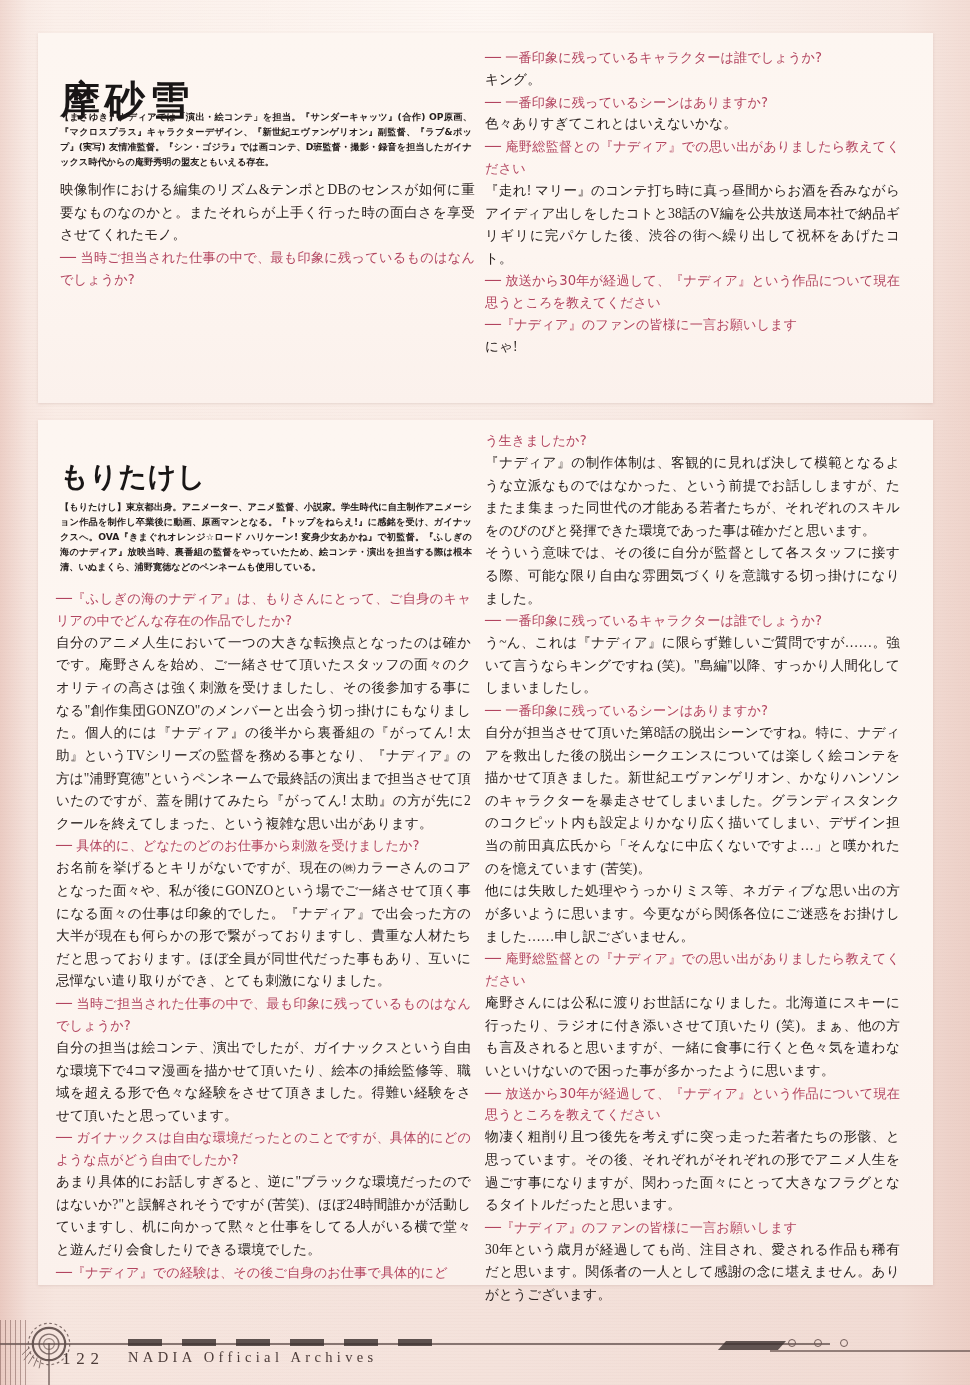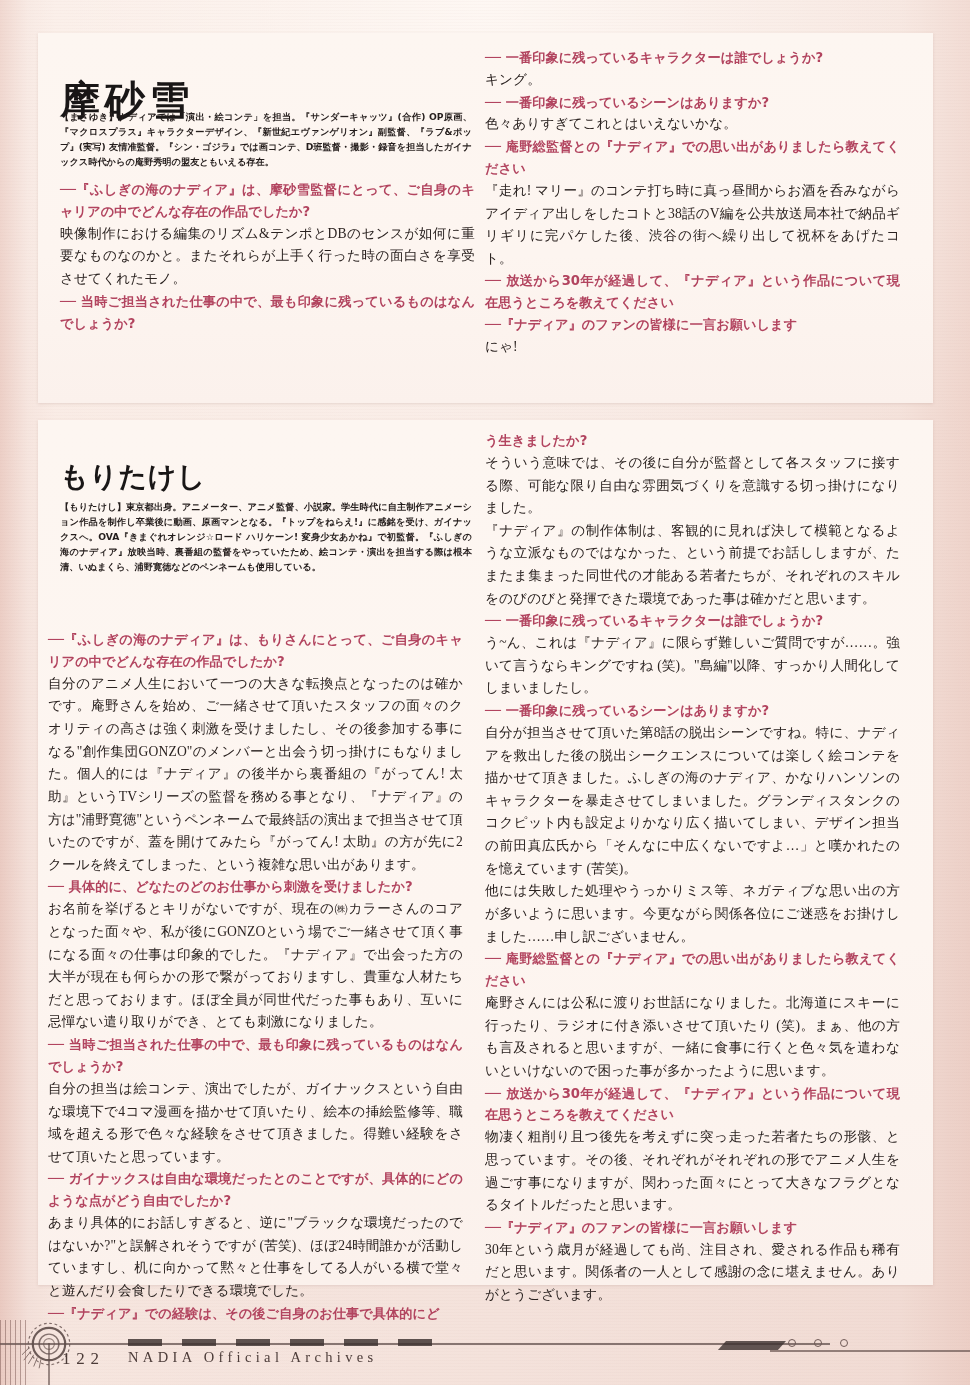--- a/index.html
+++ b/index.html
@@ -99,27 +99,27 @@
     width: 412px;
   }
 
   
   .col {
     position: absolute;
     width: 415px;
   }
   #col-top-left  { left: 22px;  top: 146px; }
   #col-top-right { left: 447px; top: 14px; }
-  #col-bot-left  { left: 10px;  top: 168px; margin-top: 41px; }
+  #col-bot-left  { left: 18px;  top: 168px; }
   #col-bot-right { left: 447px; top: 10px; }
 
   
   .q {
     font-family: "DejaVu Sans", "Liberation Sans", sans-serif;
-    font-weight: bold;
+    font-weight: normal;
     font-size: 13.2px;
     line-height: 1.66;
     color: #b2445f;
     margin: 0;
     text-align: justify;
     text-justify: inter-character;
     letter-spacing: 0.005em;
   }
   .a {
     font-family: "Liberation Serif", "DejaVu Serif", serif;
@@ -240,21 +240,20 @@
 
 <div class="page-bg"></div>
 
 <div class="panel" id="panel-top">
   <div class="panel-inner">
     <h1 class="name-heading" id="name-masayuki">摩砂雪</h1>
 
     <div class="bio" id="bio-masayuki">【まさゆき】ナディアでは「演出・絵コンテ」を担当。『サンダーキャッツ』(合作) OP原画、『マクロスプラス』キャラクターデザイン、『新世紀エヴァンゲリオン』副監督、『ラブ&amp;ポップ』(実写) 友情准監督。『シン・ゴジラ』では画コンテ、D班監督・撮影・録音を担当したガイナックス時代からの庵野秀明の盟友ともいえる存在。</div>
 
     <div class="col" id="col-top-left">
-        <p class="q">──『ふしぎの海のナディア』は、摩砂雪監督にとって、ご自身のキャリアの中でどんな存在の作品でしたか?</p>
         <p class="a">映像制作における編集のリズム&amp;テンポとDBのセンスが如何に重要なものなのかと。またそれらが上手く行った時の面白さを享受させてくれたモノ。</p>
         <p class="q">── 当時ご担当された仕事の中で、最も印象に残っているものはなんでしょうか?</p>
       </div>
     <div class="col" id="col-top-right">
         <p class="q">── 一番印象に残っているキャラクターは誰でしょうか?</p>
         <p class="a">キング。</p>
         <p class="q">── 一番印象に残っているシーンはありますか?</p>
         <p class="a">色々ありすぎてこれとはいえないかな。</p>
         <p class="q">── 庵野総監督との『ナディア』での思い出がありましたら教えてください</p>
         <p class="a">『走れ! マリー』のコンテ打ち時に真っ昼間からお酒を呑みながらアイディア出しをしたコトと38話のV編を公共放送局本社で納品ギリギリに完パケした後、渋谷の街へ繰り出して祝杯をあげたコト。</p>
@@ -277,26 +276,26 @@
         <p class="q">── 具体的に、どなたのどのお仕事から刺激を受けましたか?</p>
         <p class="a">お名前を挙げるとキリがないですが、現在の㈱カラーさんのコアとなった面々や、私が後にGONZOという場でご一緒させて頂く事になる面々の仕事は印象的でした。『ナディア』で出会った方の大半が現在も何らかの形で繋がっておりますし、貴重な人材たちだと思っております。ほぼ全員が同世代だった事もあり、互いに忌憚ない遣り取りができ、とても刺激になりました。</p>
         <p class="q">── 当時ご担当された仕事の中で、最も印象に残っているものはなんでしょうか?</p>
         <p class="a">自分の担当は絵コンテ、演出でしたが、ガイナックスという自由な環境下で4コマ漫画を描かせて頂いたり、絵本の挿絵監修等、職域を超える形で色々な経験をさせて頂きました。得難い経験をさせて頂いたと思っています。</p>
         <p class="q">── ガイナックスは自由な環境だったとのことですが、具体的にどのような点がどう自由でしたか?</p>
         <p class="a">あまり具体的にお話しすぎると、逆に"ブラックな環境だったのではないか?"と誤解されそうですが (苦笑)、ほぼ24時間誰かが活動していますし、机に向かって黙々と仕事をしてる人がいる横で堂々と遊んだり会食したりできる環境でした。</p>
         <p class="q">──『ナディア』での経験は、その後ご自身のお仕事で具体的にど</p>
       </div>
     <div class="col" id="col-bot-right">
         <p class="q">う生きましたか?</p>
+        <p class="a">『ナディア』の制作体制は、客観的に見れば決して模範となるような立派なものではなかった、という前提でお話ししますが、たまたま集まった同世代の才能ある若者たちが、それぞれのスキルをのびのびと発揮できた環境であった事は確かだと思います。</p>
         <p class="a">そういう意味では、その後に自分が監督として各スタッフに接する際、可能な限り自由な雰囲気づくりを意識する切っ掛けになりました。</p>
-        <p class="a">『ナディア』の制作体制は、客観的に見れば決して模範となるような立派なものではなかった、という前提でお話ししますが、たまたま集まった同世代の才能ある若者たちが、それぞれのスキルをのびのびと発揮できた環境であった事は確かだと思います。</p>
         <p class="q">── 一番印象に残っているキャラクターは誰でしょうか?</p>
         <p class="a">う~ん、これは『ナディア』に限らず難しいご質問ですが……。強いて言うならキングですね (笑)。"島編"以降、すっかり人間化してしまいましたし。</p>
         <p class="q">── 一番印象に残っているシーンはありますか?</p>
-        <p class="a">自分が担当させて頂いた第8話の脱出シーンですね。特に、ナディアを救出した後の脱出シークエンスについては楽しく絵コンテを描かせて頂きました。ふしぎの海のナディア、かなりハンソンのキャラクターを暴走させてしまいました。グランディスタンクのコクピット内も設定よりかなり広く描いてしまい、デザイン担当の前田真広氏から「そんなに中広くないですよ…」と嘆かれたのを憶えています (苦笑)。</p>
+        <p class="a">自分が担当させて頂いた第8話の脱出シーンですね。特に、ナディアを救出した後の脱出シークエンスについては楽しく絵コンテを描かせて頂きました。新世紀エヴァンゲリオン、かなりハンソンのキャラクターを暴走させてしまいました。グランディスタンクのコクピット内も設定よりかなり広く描いてしまい、デザイン担当の前田真広氏から「そんなに中広くないですよ…」と嘆かれたのを憶えています (苦笑)。</p>
         <p class="a">他には失敗した処理やうっかりミス等、ネガティブな思い出の方が多いように思います。今更ながら関係各位にご迷惑をお掛けしました……申し訳ございません。</p>
         <p class="q">── 庵野総監督との『ナディア』での思い出がありましたら教えてください</p>
         <p class="a">庵野さんには公私に渡りお世話になりました。北海道にスキーに行ったり、ラジオに付き添いさせて頂いたり (笑)。まぁ、他の方も言及されると思いますが、一緒に食事に行くと色々気を遣わないといけないので困った事が多かったように思います。</p>
         <p class="q">── 放送から30年が経過して、『ナディア』という作品について現在思うところを教えてください</p>
         <p class="a">物凄く粗削り且つ後先を考えずに突っ走った若者たちの形骸、と思っています。その後、それぞれがそれぞれの形でアニメ人生を過ごす事になりますが、関わった面々にとって大きなフラグとなるタイトルだったと思います。</p>
         <p class="q">──『ナディア』のファンの皆様に一言お願いします</p>
         <p class="a">30年という歳月が経過しても尚、注目され、愛される作品も稀有だと思います。関係者の一人として感謝の念に堪えません。ありがとうございます。</p>
       </div>
   </div>
 </div>

